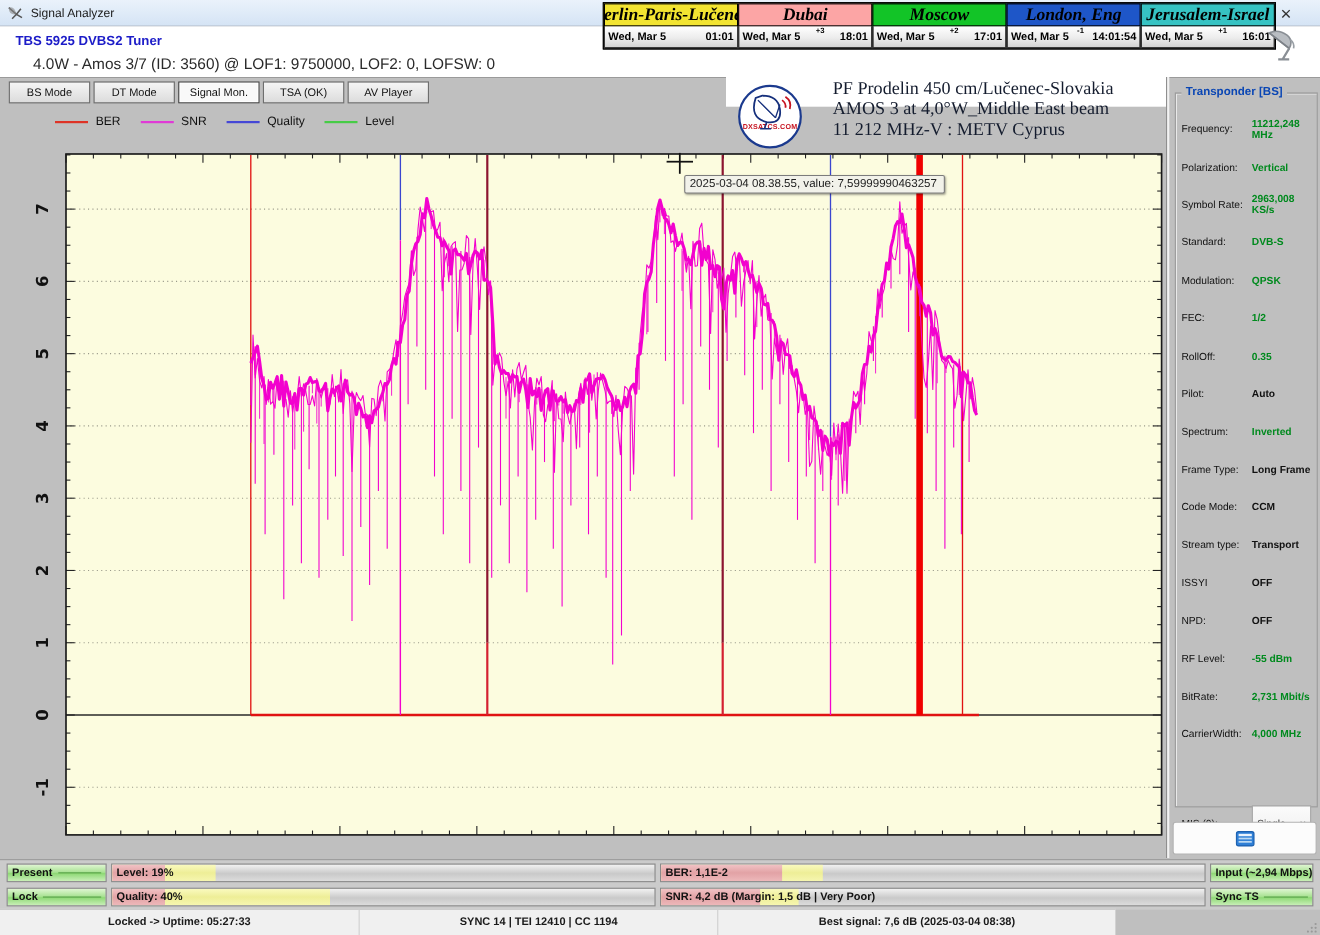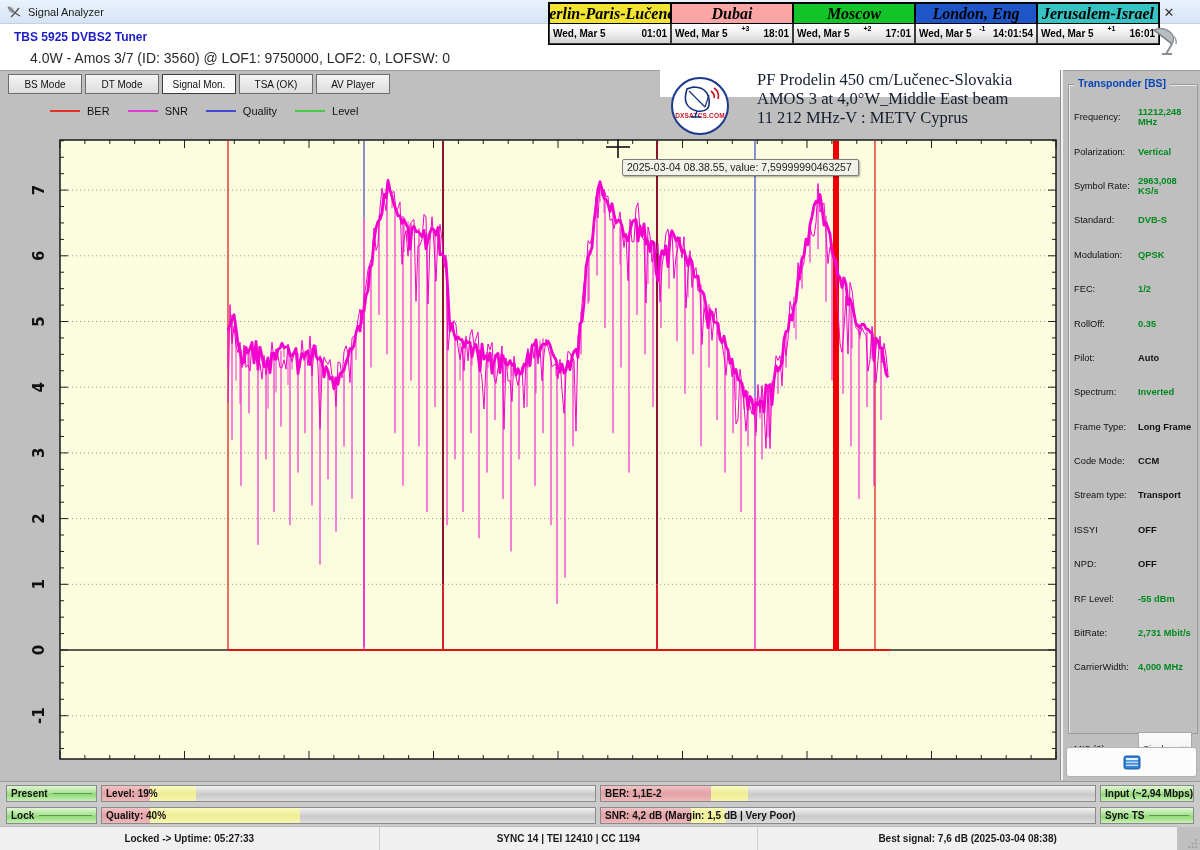--- a/index.html
+++ b/index.html
@@ -65,21 +65,21 @@
   #bars-strip{left:0;top:781px;width:1200px;height:45px;background:#cbcbcb;border-top:1px solid #9a9a9a;}
   .bar{position:absolute;height:17px;border:1px solid #8a8a8a;box-sizing:border-box;display:flex;align-items:center;overflow:hidden;}
   .bar .seg{position:absolute;top:0;bottom:0;left:0;}
   .bar .lab{position:relative;z-index:2;font-size:10px;font-weight:bold;color:#111;padding-left:4px;white-space:nowrap;}
   .bar .rule{position:relative;z-index:2;flex:1;height:1px;background:#55a045;margin:0 4px 0 5px;}
   .bar.green{background:linear-gradient(#e0f6d3,#a9e293 46%,#8fd976 54%,#c9efb8);}
   .bar.track{background:linear-gradient(#f2f2f2,#c9c9c9 55%,#dcdcdc);}
   .seg.pink{background:linear-gradient(#f1c3c5,#e2a2a5 50%,#edb8ba);z-index:1;}
   .seg.yellow{background:linear-gradient(#fafabf,#eeee97 50%,#f6f6b0);z-index:1;}
   
-  #statusbar{left:0;top:826px;width:1177px;height:24px;background:#f0f0f0;border-top:1px solid #bcbcbc;display:flex;box-sizing:border-box;}
+  #statusbar{left:0;top:826px;width:1014px;height:24px;background:#f0f0f0;border-top:1px solid #bcbcbc;display:flex;box-sizing:border-box;}
   .st-sec{height:100%;display:flex;align-items:center;justify-content:center;font-size:10px;font-weight:bold;color:#1a1a1a;
           border-right:1px solid #cfcfcf;box-sizing:border-box;}
   .st-sec:last-child{border-right:none;}
   #grip{right:2px;bottom:2px;}
   svg{display:block;}
   #plot-svg{left:0;top:0;pointer-events:none;}
 </style>
 </head>
 <body>
 

